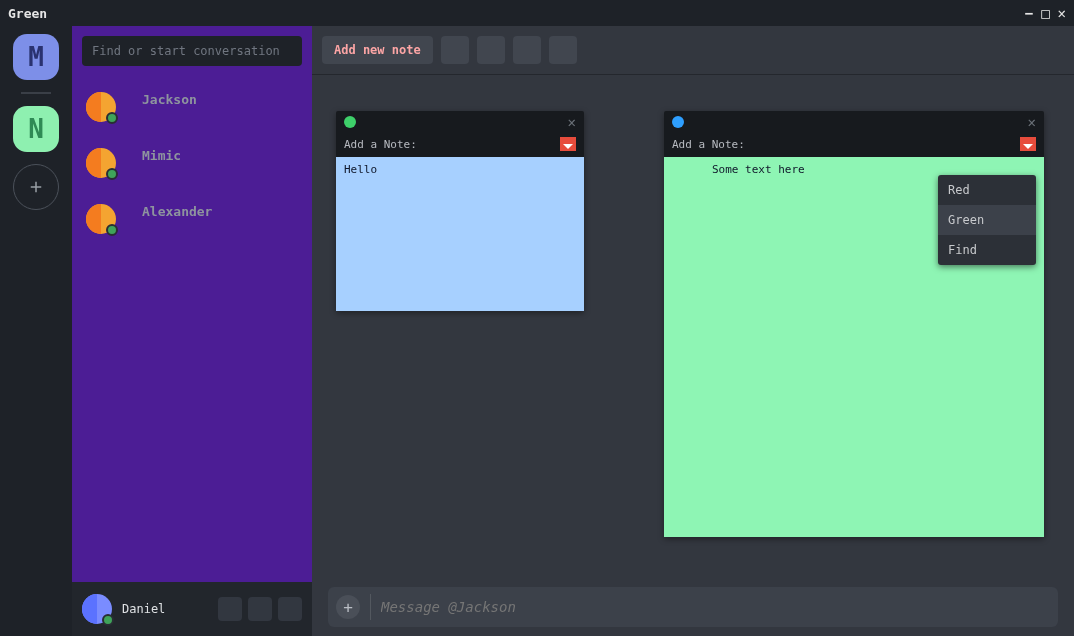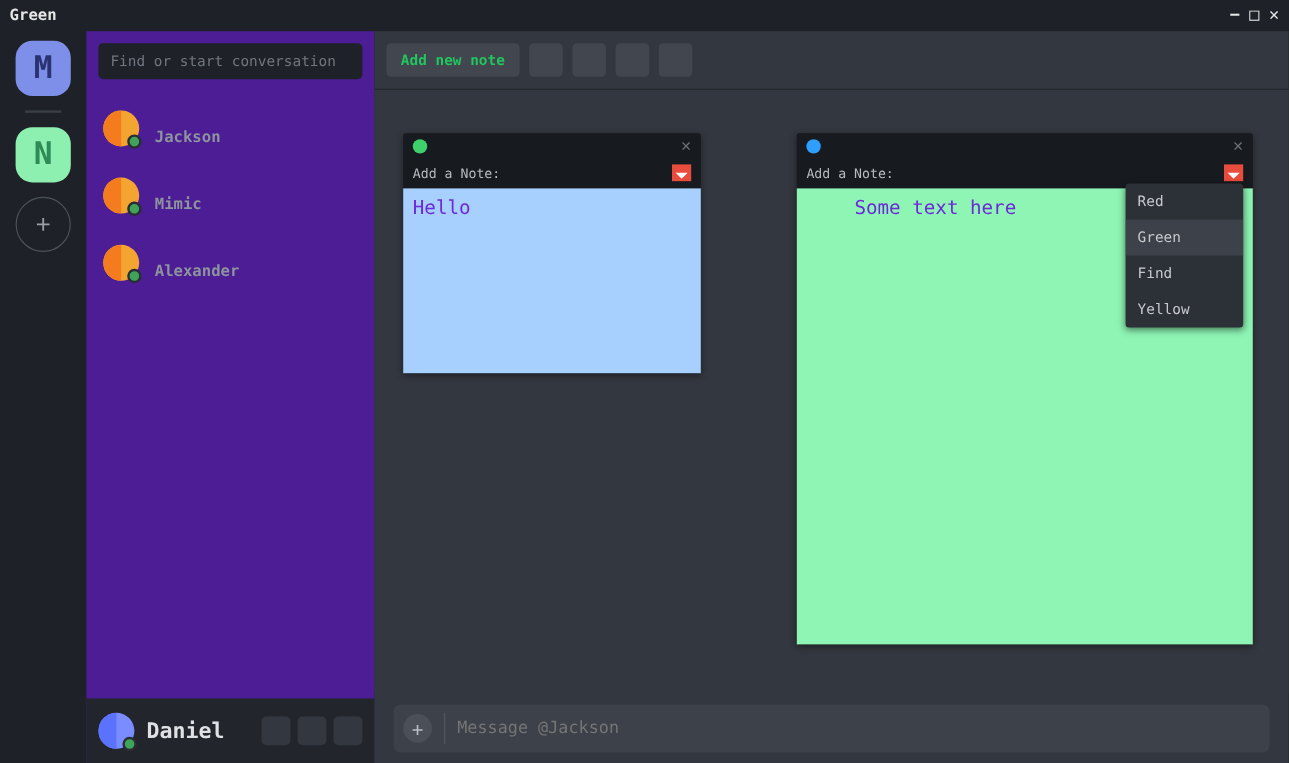--- a/index.html
+++ b/index.html
@@ -17,68 +17,68 @@
   .rail .add-guild { width: 46px; height: 46px; border-radius: 50%; border: 1px solid #4b515a; display: flex; align-items: center; justify-content: center; color: #9aa0a6; cursor: pointer; }
   .rail .add-guild svg { width: 18px; height: 18px; }
 
   
   .sidebar { width: 240px; background: #4c1d95; display: flex; flex-direction: column; position: relative; }
   .search-wrap { padding: 10px; }
   .search-input { width: 100%; background: #1e2228; border: none; border-radius: 4px; padding: 8px 10px; color: #c7c9cc; font-family: inherit; font-size: 12px; }
   .search-input::placeholder { color: #707680; }
 
   .dm-list { flex: 1; overflow-y: auto; padding: 10px 6px; }
-  .dm-item { display: flex; align-items: flex-end; gap: 13px; padding: 6px 8px; border-radius: 4px; cursor: pointer; margin-bottom: 14px; }
+  .dm-item { display: flex; align-items: flex-start; gap: 26px; padding: 6px 8px; border-radius: 4px; cursor: pointer; margin-bottom: 14px; }
   .avatar { position: relative; width: 30px; height: 30px; }
   .avatar .circle { width: 30px; height: 30px; border-radius: 50%; background: #f4a431; }
   .avatar .crescent { position: absolute; top: 0; left: 0; width: 30px; height: 30px; border-radius: 50%; background: #f47c1f; clip-path: polygon(0 0, 50% 0, 50% 100%, 0 100%); }
   .avatar .status { position: absolute; bottom: -2px; right: -2px; width: 12px; height: 12px; border-radius: 50%; background: #3fa35a; border: 2px solid #292d34; }
   .dm-name { font-size: 13px; font-weight: bold; color: #8e949e; }
 
   .self-panel { height: 54px; background: #22262c; display: flex; align-items: center; padding: 0 10px; gap: 10px; }
   .self-panel .avatar .circle { background: #7a8cff; }
   .self-panel .avatar .crescent { background: #5b72ff; }
-  .self-name { font-size: 18px; font-weight: bold; color: #dfe1e4; }
+  .self-name { font-size: 12px; font-weight: normal; color: #dfe1e4; }
   .self-actions { margin-left: auto; display: flex; gap: 6px; }
   .self-actions .btn { width: 24px; height: 24px; border-radius: 4px; background: #323740; cursor: pointer; }
 
   
   .main { flex: 1; background: #33373f; display: flex; flex-direction: column; position: relative; }
   .toolbar { height: 48px; display: flex; align-items: center; padding: 0 10px; gap: 8px; }
-  .toolbar .add-note-btn { background: #41464f; border: none; border-radius: 4px; padding: 7px 12px; color: #22c55e; font-family: inherit; font-size: 12px; font-weight: bold; cursor: pointer; }
+  .toolbar .add-note-btn { background: #41464f; border: none; border-radius: 4px; padding: 7px 12px; color: #fca5a5; font-family: inherit; font-size: 12px; font-weight: bold; cursor: pointer; }
   .toolbar .tool-btn { width: 28px; height: 28px; border-radius: 4px; background: #41464f; cursor: pointer; }
 
   .content { flex: 1; position: relative; background: #33373f; border-top: 1px solid #24272d; overflow: hidden; }
 
   .note { position: absolute; background: #171a1e; border-radius: 2px; box-shadow: 0 2px 6px rgba(0,0,0,0.4); display: flex; flex-direction: column; }
   .note .note-header { height: 22px; display: flex; align-items: center; padding: 0 8px; }
   .note .dot { width: 12px; height: 12px; border-radius: 50%; }
   .note .close { margin-left: auto; color: #6b7178; font-size: 14px; font-weight: bold; cursor: pointer; }
   .note .note-label-row { display: flex; align-items: center; padding: 4px 8px 6px 8px; justify-content: flex-end; }
   .note .note-label { font-size: 11px; color: #b7bac0; }
   .note .color-picker { margin-left: auto; width: 16px; height: 14px; background: #e74c3c; position: relative; cursor: pointer; display: flex; align-items: flex-end; justify-content: center; }
   .note .color-picker::after { content: ""; border-left: 5px solid transparent; border-right: 5px solid transparent; border-top: 5px solid #fff; margin-bottom: 2px; }
-  .note .note-body { flex: 1; padding: 6px 8px; font-size: 16px; color: #6d28d9; }
+  .note .note-body { flex: 1; padding: 6px 8px; font-size: 11px; color: #0f172a; }
 
   .note1 { left: 24px; top: 36px; width: 248px; height: 200px; }
   .note1 .note-body { background: #a7d0ff; }
   .note1 .dot { background: #3ed06a; }
 
   .note2 { left: 352px; top: 36px; width: 380px; height: 426px; }
   .note2 .note-body { background: #8ef5b4; padding-left: 48px; }
   .note2 .dot { background: #2e9fff; }
 
-  .color-menu { position: absolute; right: 8px; top: 42px; width: 98px; background: #2c3037; border-radius: 3px; overflow: hidden; box-shadow: 0 2px 6px rgba(0,0,0,0.5); z-index: 5; }
+  .color-menu { position: absolute; right: 8px; top: 64px; width: 98px; background: #2c3037; border-radius: 3px; overflow: hidden; box-shadow: 0 2px 6px rgba(0,0,0,0.5); z-index: 5; }
   .color-menu .opt { padding: 8px 10px; font-size: 12px; color: #c7c9cc; cursor: pointer; }
   .color-menu .opt.sel { background: #3c414a; }
 
   .composer { height: 58px; display: flex; align-items: center; padding: 10px 16px; gap: 12px; }
   .composer .plus { width: 24px; height: 24px; border-radius: 50%; background: #4a4f58; color: #b9bdc4; display: flex; align-items: center; justify-content: center; font-size: 16px; cursor: pointer; }
   .composer .sep { width: 1px; height: 26px; background: #53585f; }
-  .composer input { flex: 1; background: transparent; border: none; color: #fde047; font-family: inherit; font-size: 14px; }
+  .composer input { flex: 1; background: transparent; border: none; color: #fde047; font-family: inherit; font-size: 14px; font-style: italic; }
   .composer-wrap { background: #3c414a; border-radius: 6px; flex: 1; display: flex; align-items: center; padding: 0 8px; height: 40px; gap: 10px; }
 </style>
 </head>
 <body>
 
 <div class="titlebar">
   <span>Green</span>
   <div class="win-controls">
     <span>−</span>
     <span>□</span>
@@ -176,21 +176,20 @@
         <div class="note-label-row">
           <span class="note-label">Add a Note:</span>
           <div class="color-picker"></div>
         </div>
         <div class="note-body">Some text here</div>
 
         <div class="color-menu">
           <div class="opt">Red</div>
           <div class="opt sel">Green</div>
           <div class="opt">Find</div>
-          <div class="opt">Yellow</div>
         </div>
       </div>
     </div>
 
     <div class="composer">
       <div class="composer-wrap">
         <div class="plus">+</div>
         <div class="sep"></div>
         <input placeholder="Message @Jackson" style="">
       </div>

